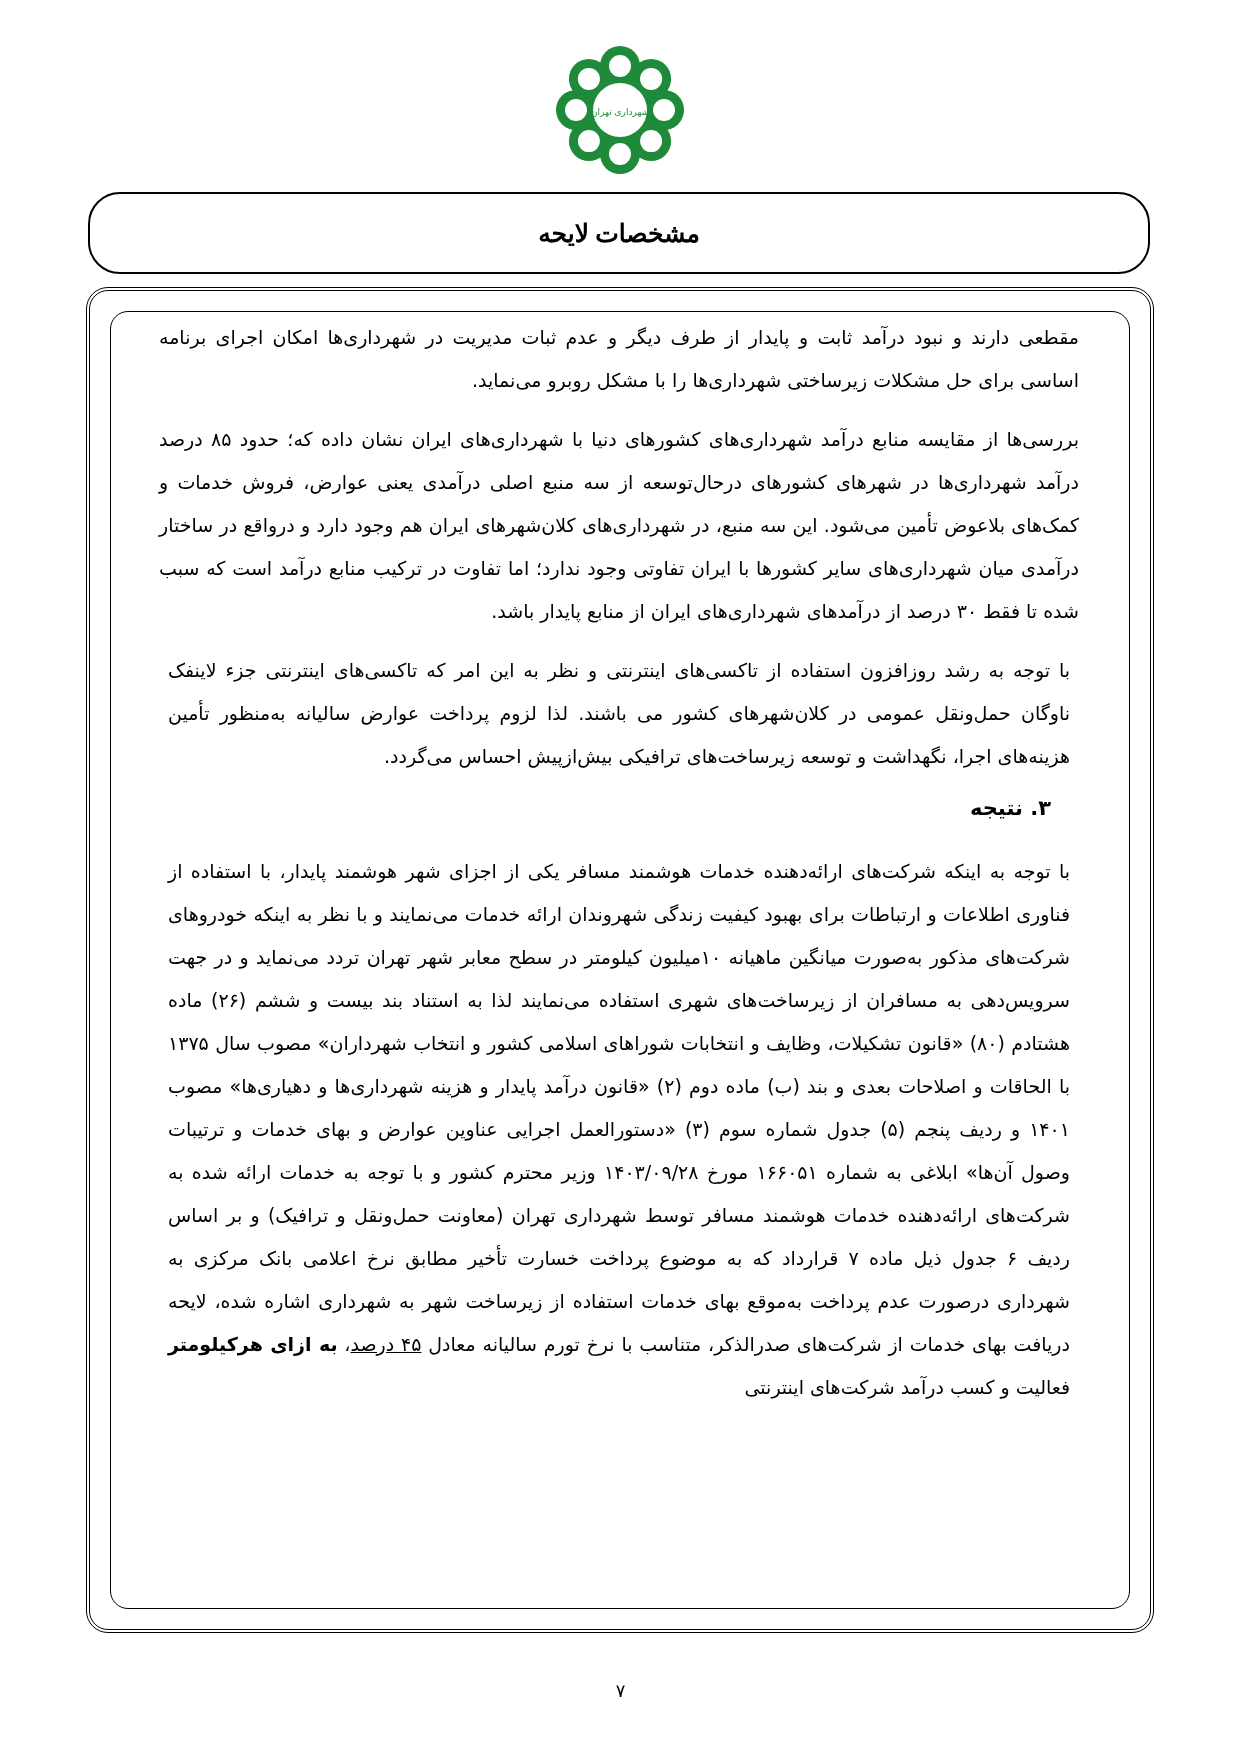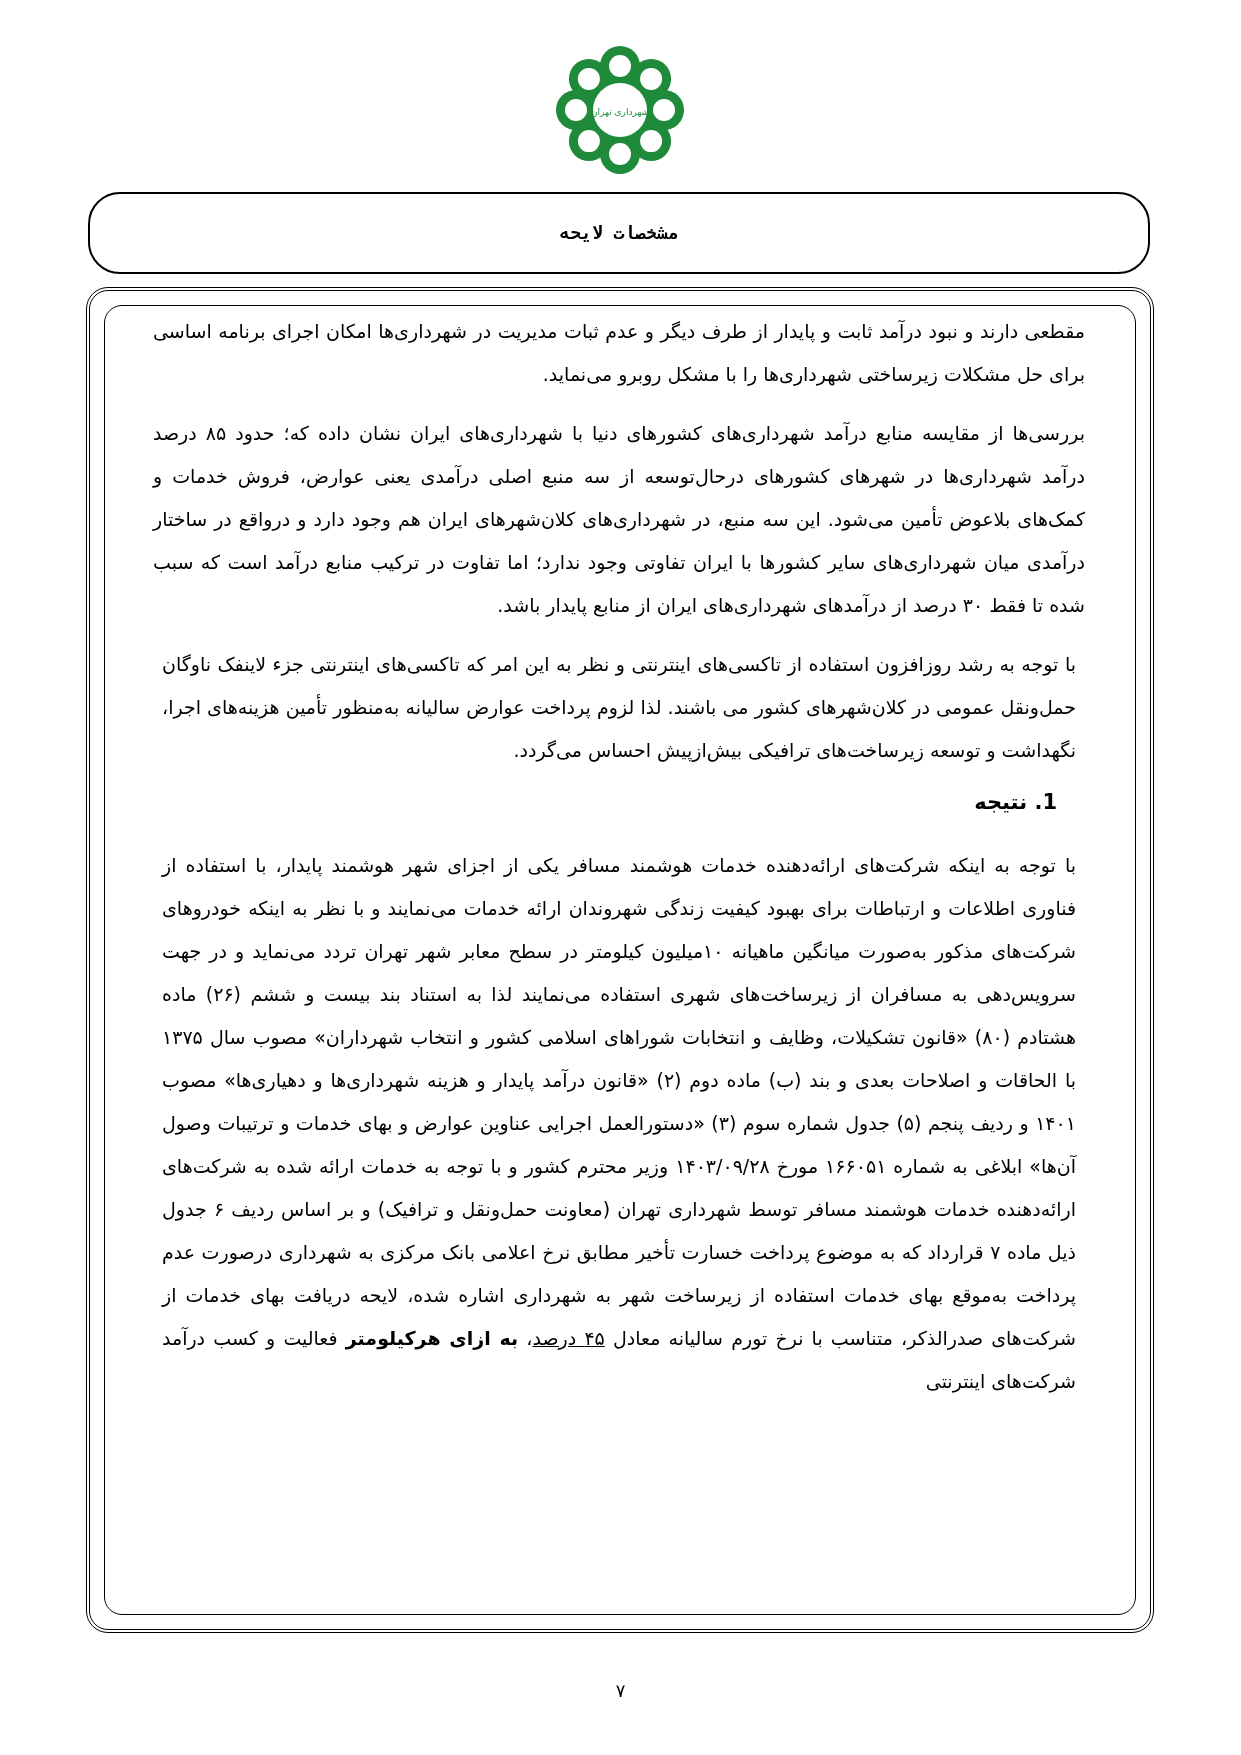--- a/index.html
+++ b/index.html
@@ -9,27 +9,27 @@
     }
     .logo {
       position: absolute; left: 555px; top: 45px; width: 130px; height: 130px; text-decoration: underline;
     }
     .title-box {
       position: absolute; left: 88px; top: 192px; width: 1062px; height: 82px;
       border: 2px solid #000; border-radius: 32px; box-sizing: border-box;
       display: flex; align-items: center; justify-content: center;
     }
     .title-text {
-      font-family: Liberation Mono, monospace; font-weight: bold; font-size: 18px;
+      font-family: Liberation Serif, serif; font-weight: bold; font-size: 25px;
       direction: rtl;
     }
     .content-frame {
       position: absolute; left: 86px; top: 287px; width: 1068px; height: 1346px;
       border: 4px double #000; border-radius: 22px; box-sizing: border-box;
-      padding: 14px;
+      padding: 20px;
     }
     .content-inner {
       width: 100%; height: 100%; box-sizing: border-box;
       border: 1.5px solid #000; border-radius: 18px;
       padding: 4px 50px 0 48px;
     }
     .body-text {
       direction: rtl; text-align: justify; text-align-last: right;
       font-family: "DejaVu Sans", sans-serif; font-size: 19px; line-height: 43px;
       margin: 0;
@@ -84,18 +84,18 @@
 
 <div class="title-box">
   <span class="title-text">مشخصات لایحه</span>
 </div>
 
 <div class="content-frame">
   <div class="content-inner">
     <p class="body-text para">مقطعی دارند و نبود درآمد ثابت و پایدار از طرف دیگر و عدم ثبات مدیریت در شهرداری‌ها امکان  اجرای برنامه اساسی برای حل مشکلات زیرساختی شهرداری‌ها را با مشکل روبرو می‌نماید.</p>
     <p class="body-text para">بررسی‌ها از مقایسه منابع درآمد شهرداری‌های کشورهای دنیا با شهرداری‌های ایران نشان داده که؛ حدود ۸۵ درصد درآمد شهرداری‌ها در شهرهای کشورهای درحال‌توسعه از سه منبع اصلی درآمدی یعنی عوارض، فروش خدمات و کمک‌های بلاعوض تأمین می‌شود. این سه منبع، در شهرداری‌های کلان‌شهرهای ایران هم وجود دارد و درواقع در ساختار درآمدی میان شهرداری‌های سایر کشورها با ایران تفاوتی وجود ندارد؛ اما تفاوت در ترکیب منابع درآمد است که سبب شده تا فقط  ۳۰ درصد از درآمدهای شهرداری‌های ایران از منابع پایدار باشد.</p>
     <p class="body-text para-tight">با توجه به رشد روزافزون استفاده از تاکسی‌های اینترنتی و نظر به این امر که تاکسی‌های اینترنتی جزء لاینفک ناوگان حمل‌ونقل عمومی در کلان‌شهرهای کشور می باشند. لذا لزوم پرداخت عوارض سالیانه  به‌منظور تأمین هزینه‌های اجرا، نگهداشت و توسعه زیرساخت‌های ترافیکی بیش‌ازپیش احساس می‌گردد.</p>
-    <div class="section-heading">1.  نتیجه</div>
+    <div class="section-heading">۳.  نتیجه</div>
     <p class="body-text para-tight"><span>با توجه به اینکه شرکت‌های ارائه‌دهنده خدمات هوشمند مسافر یکی از اجزای شهر هوشمند پایدار، با استفاده از فناوری اطلاعات و ارتباطات برای بهبود کیفیت زندگی شهروندان ارائه خدمات می‌نمایند و با نظر به اینکه خودروهای شرکت‌های مذکور به‌صورت میانگین ماهیانه ۱۰میلیون کیلومتر در سطح معابر شهر تهران تردد می‌نماید و در جهت سرویس‌دهی به مسافران از زیرساخت‌های شهری استفاده می‌نمایند لذا به استناد بند بیست و ششم (۲۶) ماده هشتادم (۸۰) «قانون تشکیلات، وظایف و انتخابات شوراهای اسلامی کشور و انتخاب شهرداران» مصوب سال ۱۳۷۵ با الحاقات و اصلاحات بعدی و بند (ب) ماده دوم (۲) «قانون درآمد پایدار و هزینه شهرداری‌ها و دهیاری‌ها» مصوب ۱۴۰۱ و ردیف پنجم (۵) جدول شماره سوم (۳) «دستورالعمل اجرایی عناوین عوارض و بهای خدمات و ترتیبات وصول آن‌ها» ابلاغی به شماره ۱۶۶۰۵۱ مورخ ۱۴۰۳/۰۹/۲۸ وزیر محترم کشور و با توجه به خدمات ارائه شده به شرکت‌های ارائه‌دهنده خدمات هوشمند مسافر توسط شهرداری تهران (معاونت حمل‌ونقل و ترافیک) و بر اساس ردیف ۶ جدول ذیل ماده ۷ قرارداد که به موضوع پرداخت خسارت تأخیر مطابق نرخ اعلامی بانک مرکزی به شهرداری درصورت عدم پرداخت به‌موقع بهای خدمات استفاده از زیرساخت شهر به شهرداری اشاره شده، لایحه دریافت بهای خدمات از شرکت‌های صدرالذکر، متناسب با نرخ تورم سالیانه معادل </span><span class="underlined">۴۵ درصد</span><span>، </span><span class="bold">به ازای هرکیلومتر</span><span> فعالیت و کسب درآمد شرکت‌های اینترنتی</span></p>
   </div>
 </div>
 
 <div class="page-number">۷</div>
 
 </body></html>

